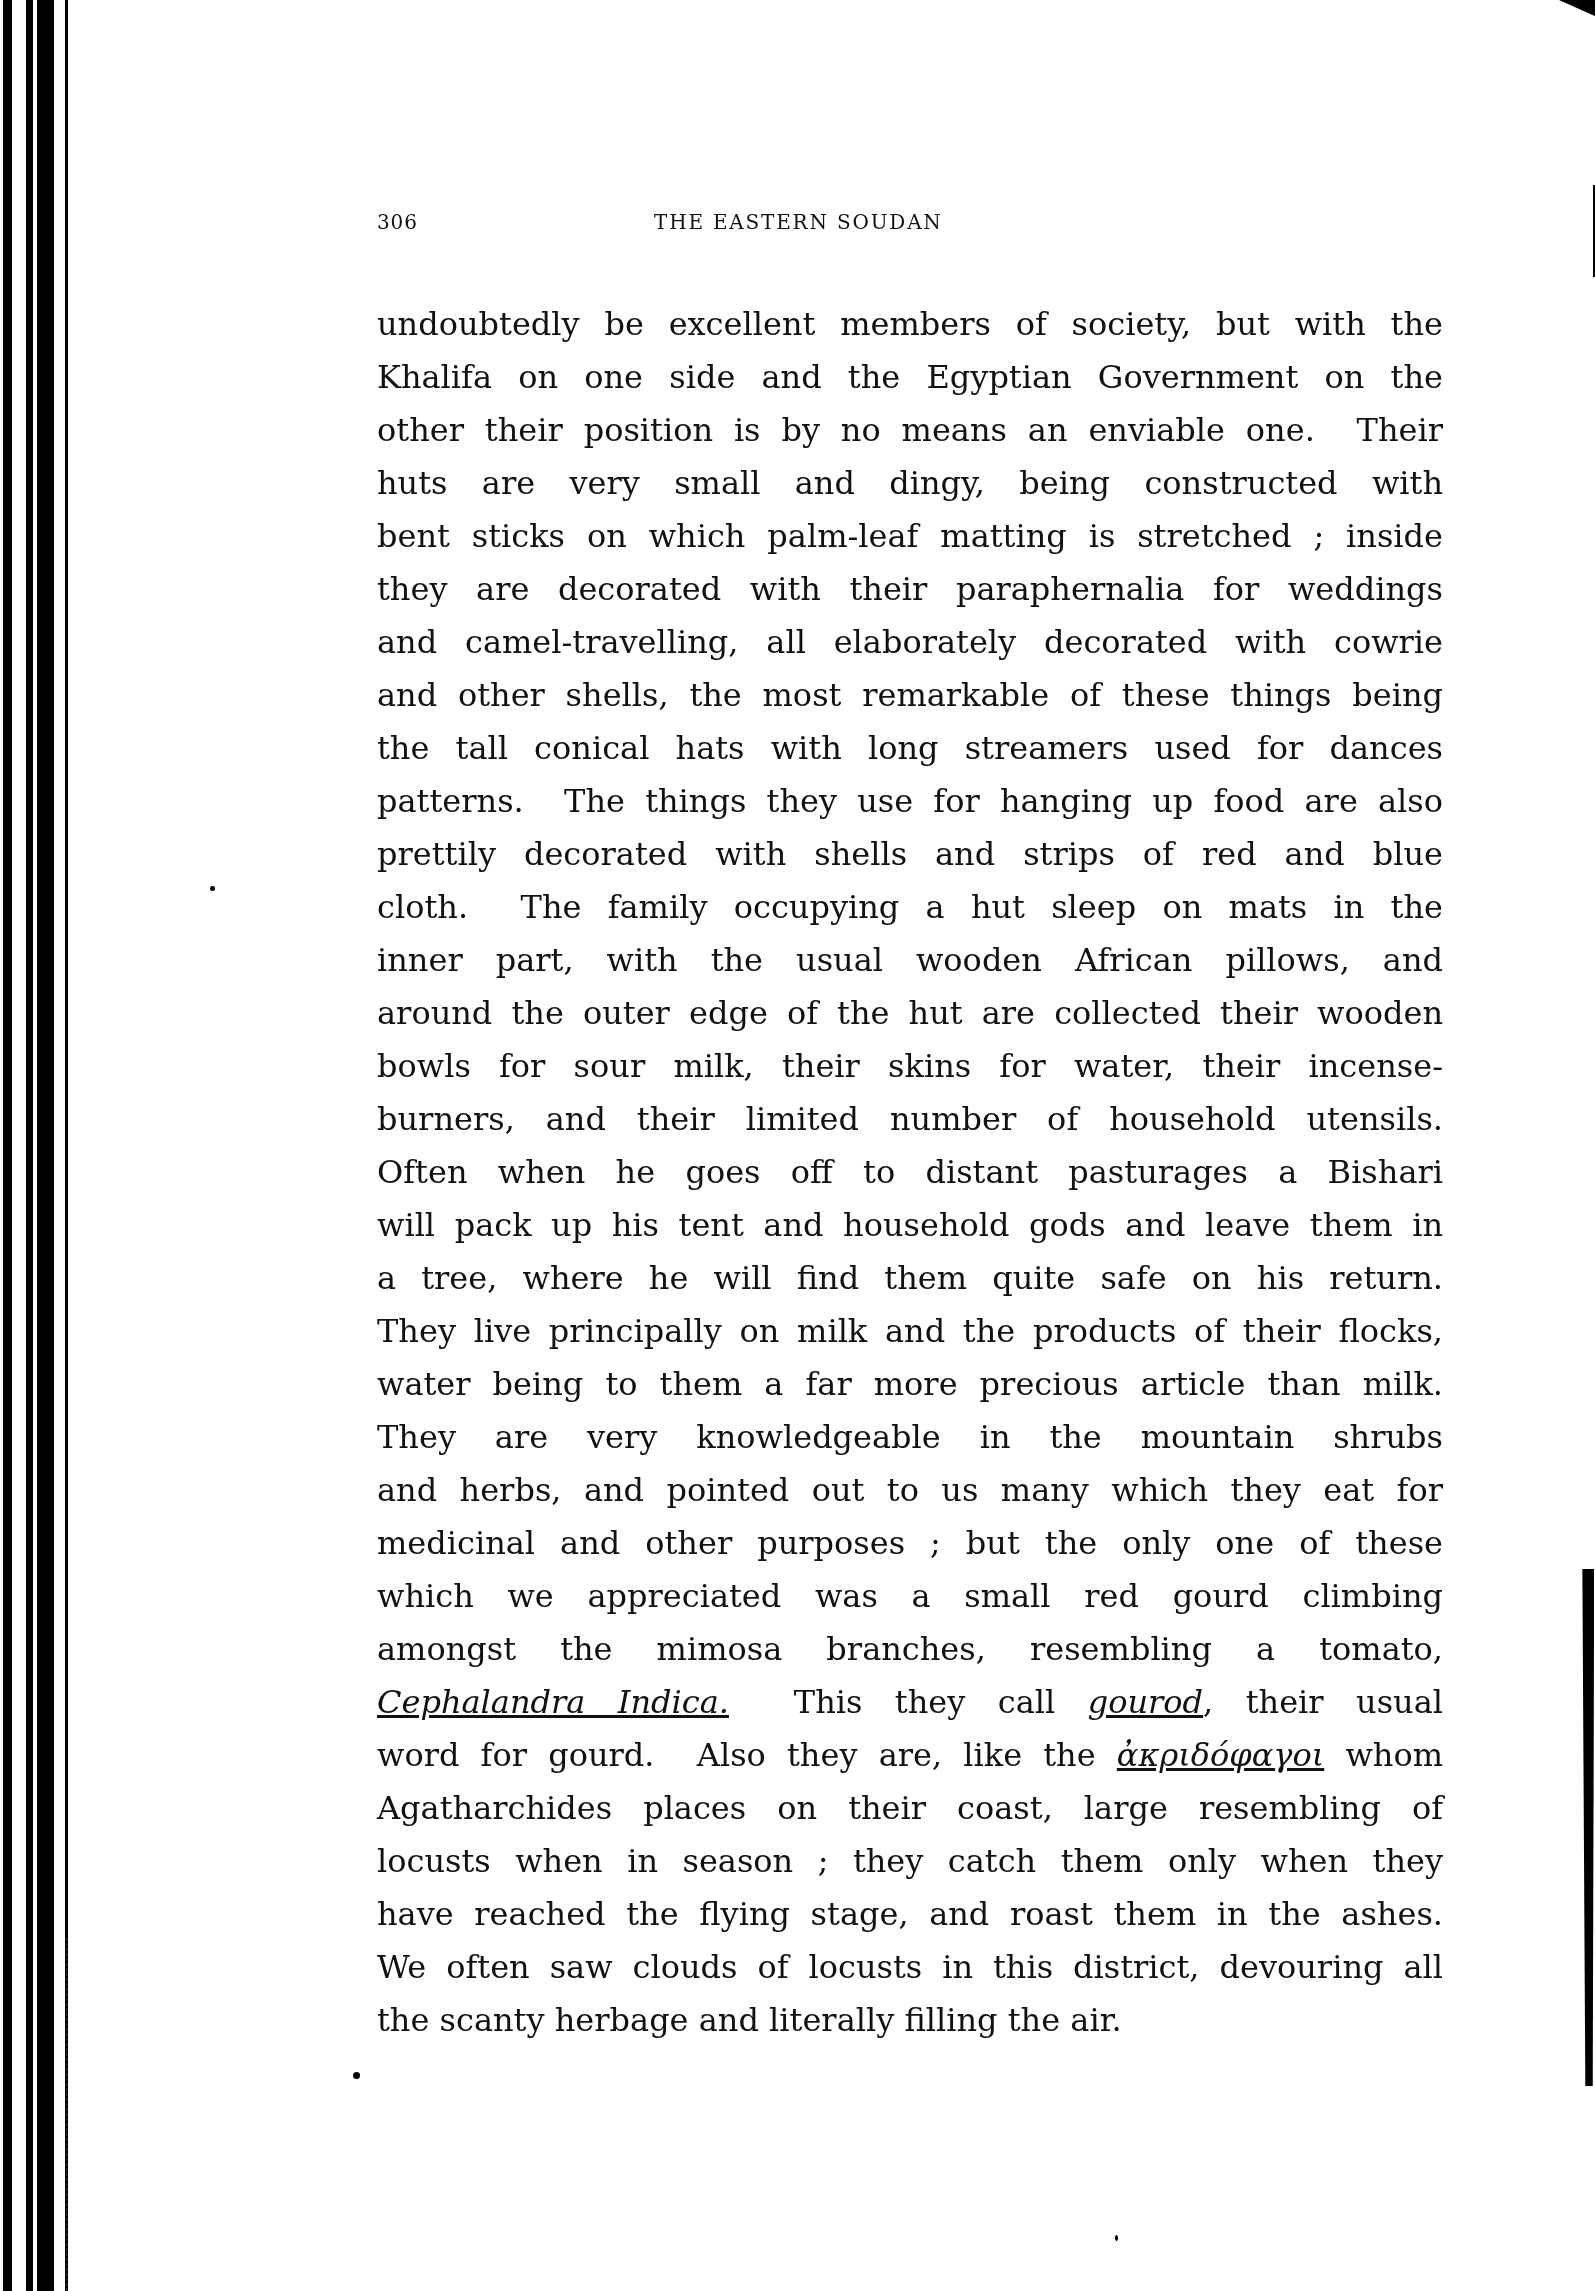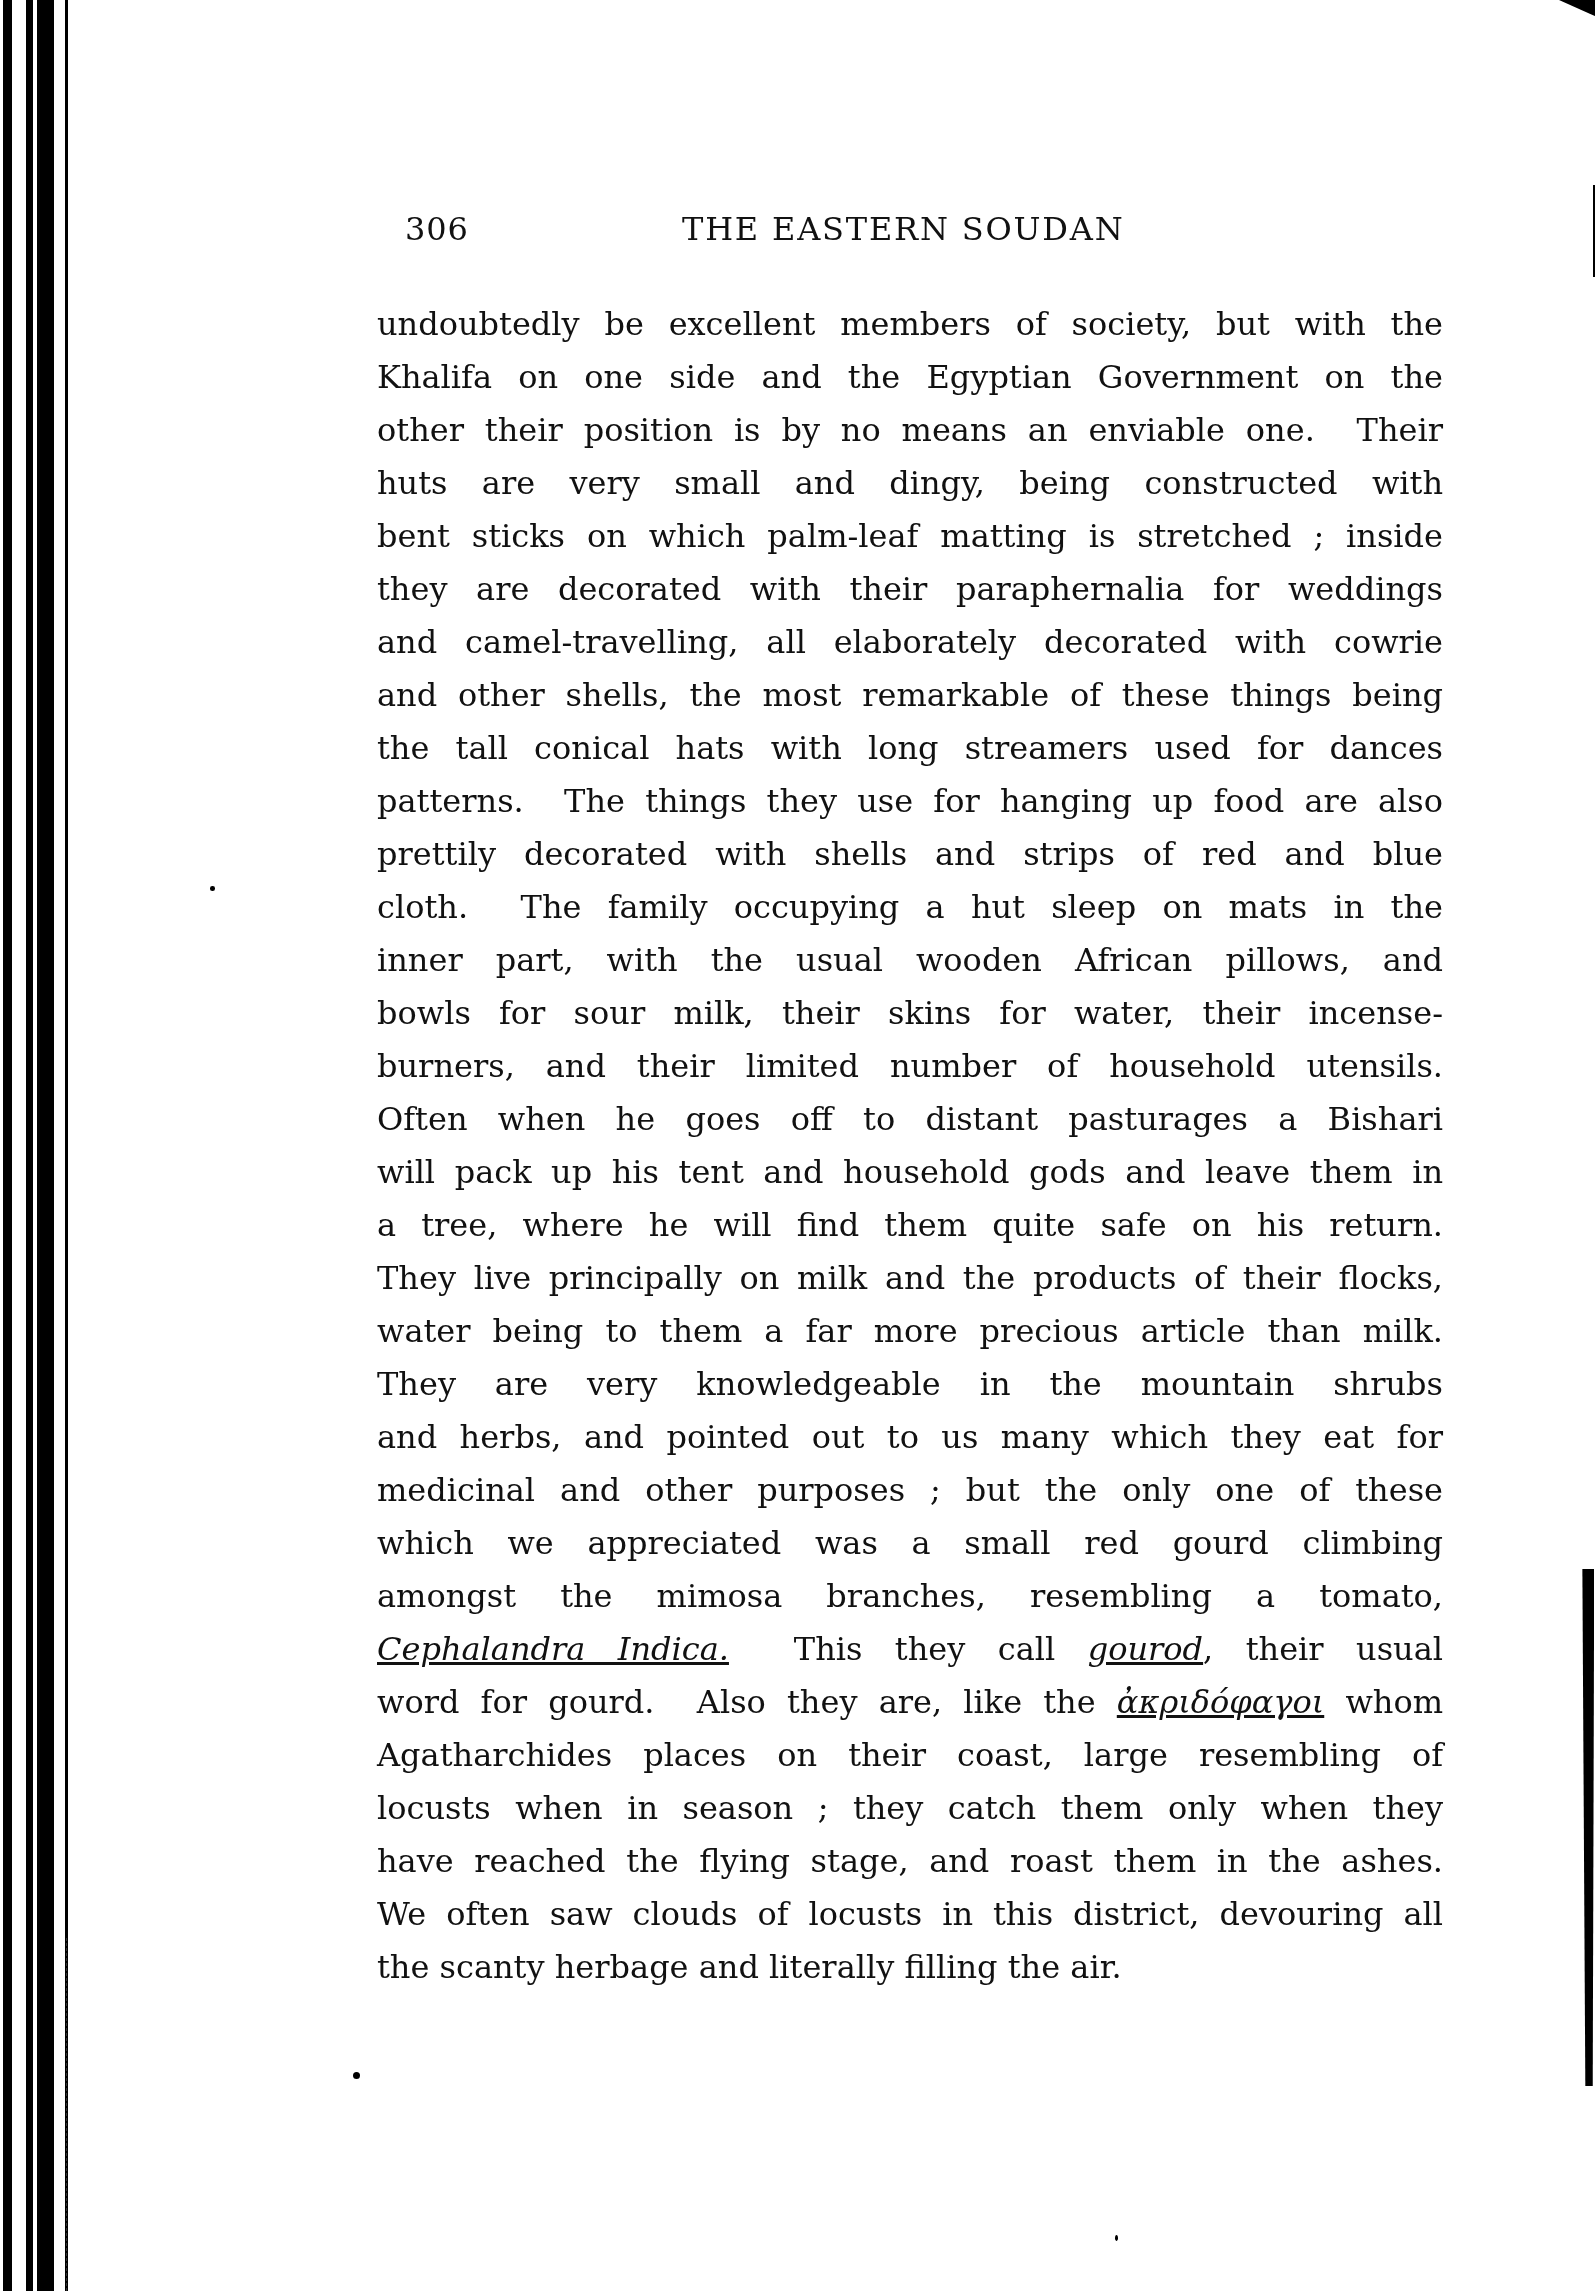--- a/index.html
+++ b/index.html
@@ -61,23 +61,22 @@
 
     .page {
       position: absolute;
       left: 377px;
       top: 203px;
       width: 1066px;
     }
     .running-head {
       position: relative;
       height: 55px;
-      font-size: 32px;
+      font-size: 20px;
       letter-spacing: 0.9px;
-      margin-left: 28px;
     }
     .page-number {
       position: absolute;
       left: 0; top: 7.4px;
     }
     .running-title {
       position: absolute;
       left: 277px; top: 7.4px;
       letter-spacing: 1.8px;
     }
@@ -131,20 +130,21 @@
       <div class="line"><span>huts are very small and dingy, being constructed with</span></div>
       <div class="line"><span>bent sticks on which palm-leaf matting is stretched ; inside</span></div>
       <div class="line"><span>they are decorated with their paraphernalia for weddings</span></div>
       <div class="line"><span>and camel-travelling, all elaborately decorated with cowrie</span></div>
       <div class="line"><span>and other shells, the most remarkable of these things being</span></div>
       <div class="line"><span>the tall conical hats with long streamers used for dances</span></div>
       <div class="line"><span>patterns.  The things they use for hanging up food are also</span></div>
       <div class="line"><span>prettily decorated with shells and strips of red and blue</span></div>
       <div class="line"><span>cloth.  The family occupying a hut sleep on mats in the</span></div>
       <div class="line"><span>inner part, with the usual wooden African pillows, and</span></div>
+      <div class="line"><span>around the outer edge of the hut are collected their wooden</span></div>
       <div class="line"><span>bowls for sour milk, their skins for water, their incense-</span></div>
       <div class="line"><span>burners, and their limited number of household utensils.</span></div>
       <div class="line"><span>Often when he goes off to distant pasturages a Bishari</span></div>
       <div class="line"><span>will pack up his tent and household gods and leave them in</span></div>
       <div class="line"><span>a tree, where he will find them quite safe on his return.</span></div>
       <div class="line"><span>They live principally on milk and the products of their flocks,</span></div>
       <div class="line"><span>water being to them a far more precious article than milk.</span></div>
       <div class="line"><span>They are very knowledgeable in the mountain shrubs</span></div>
       <div class="line"><span>and herbs, and pointed out to us many which they eat for</span></div>
       <div class="line"><span>medicinal and other purposes ; but the only one of these</span></div>

